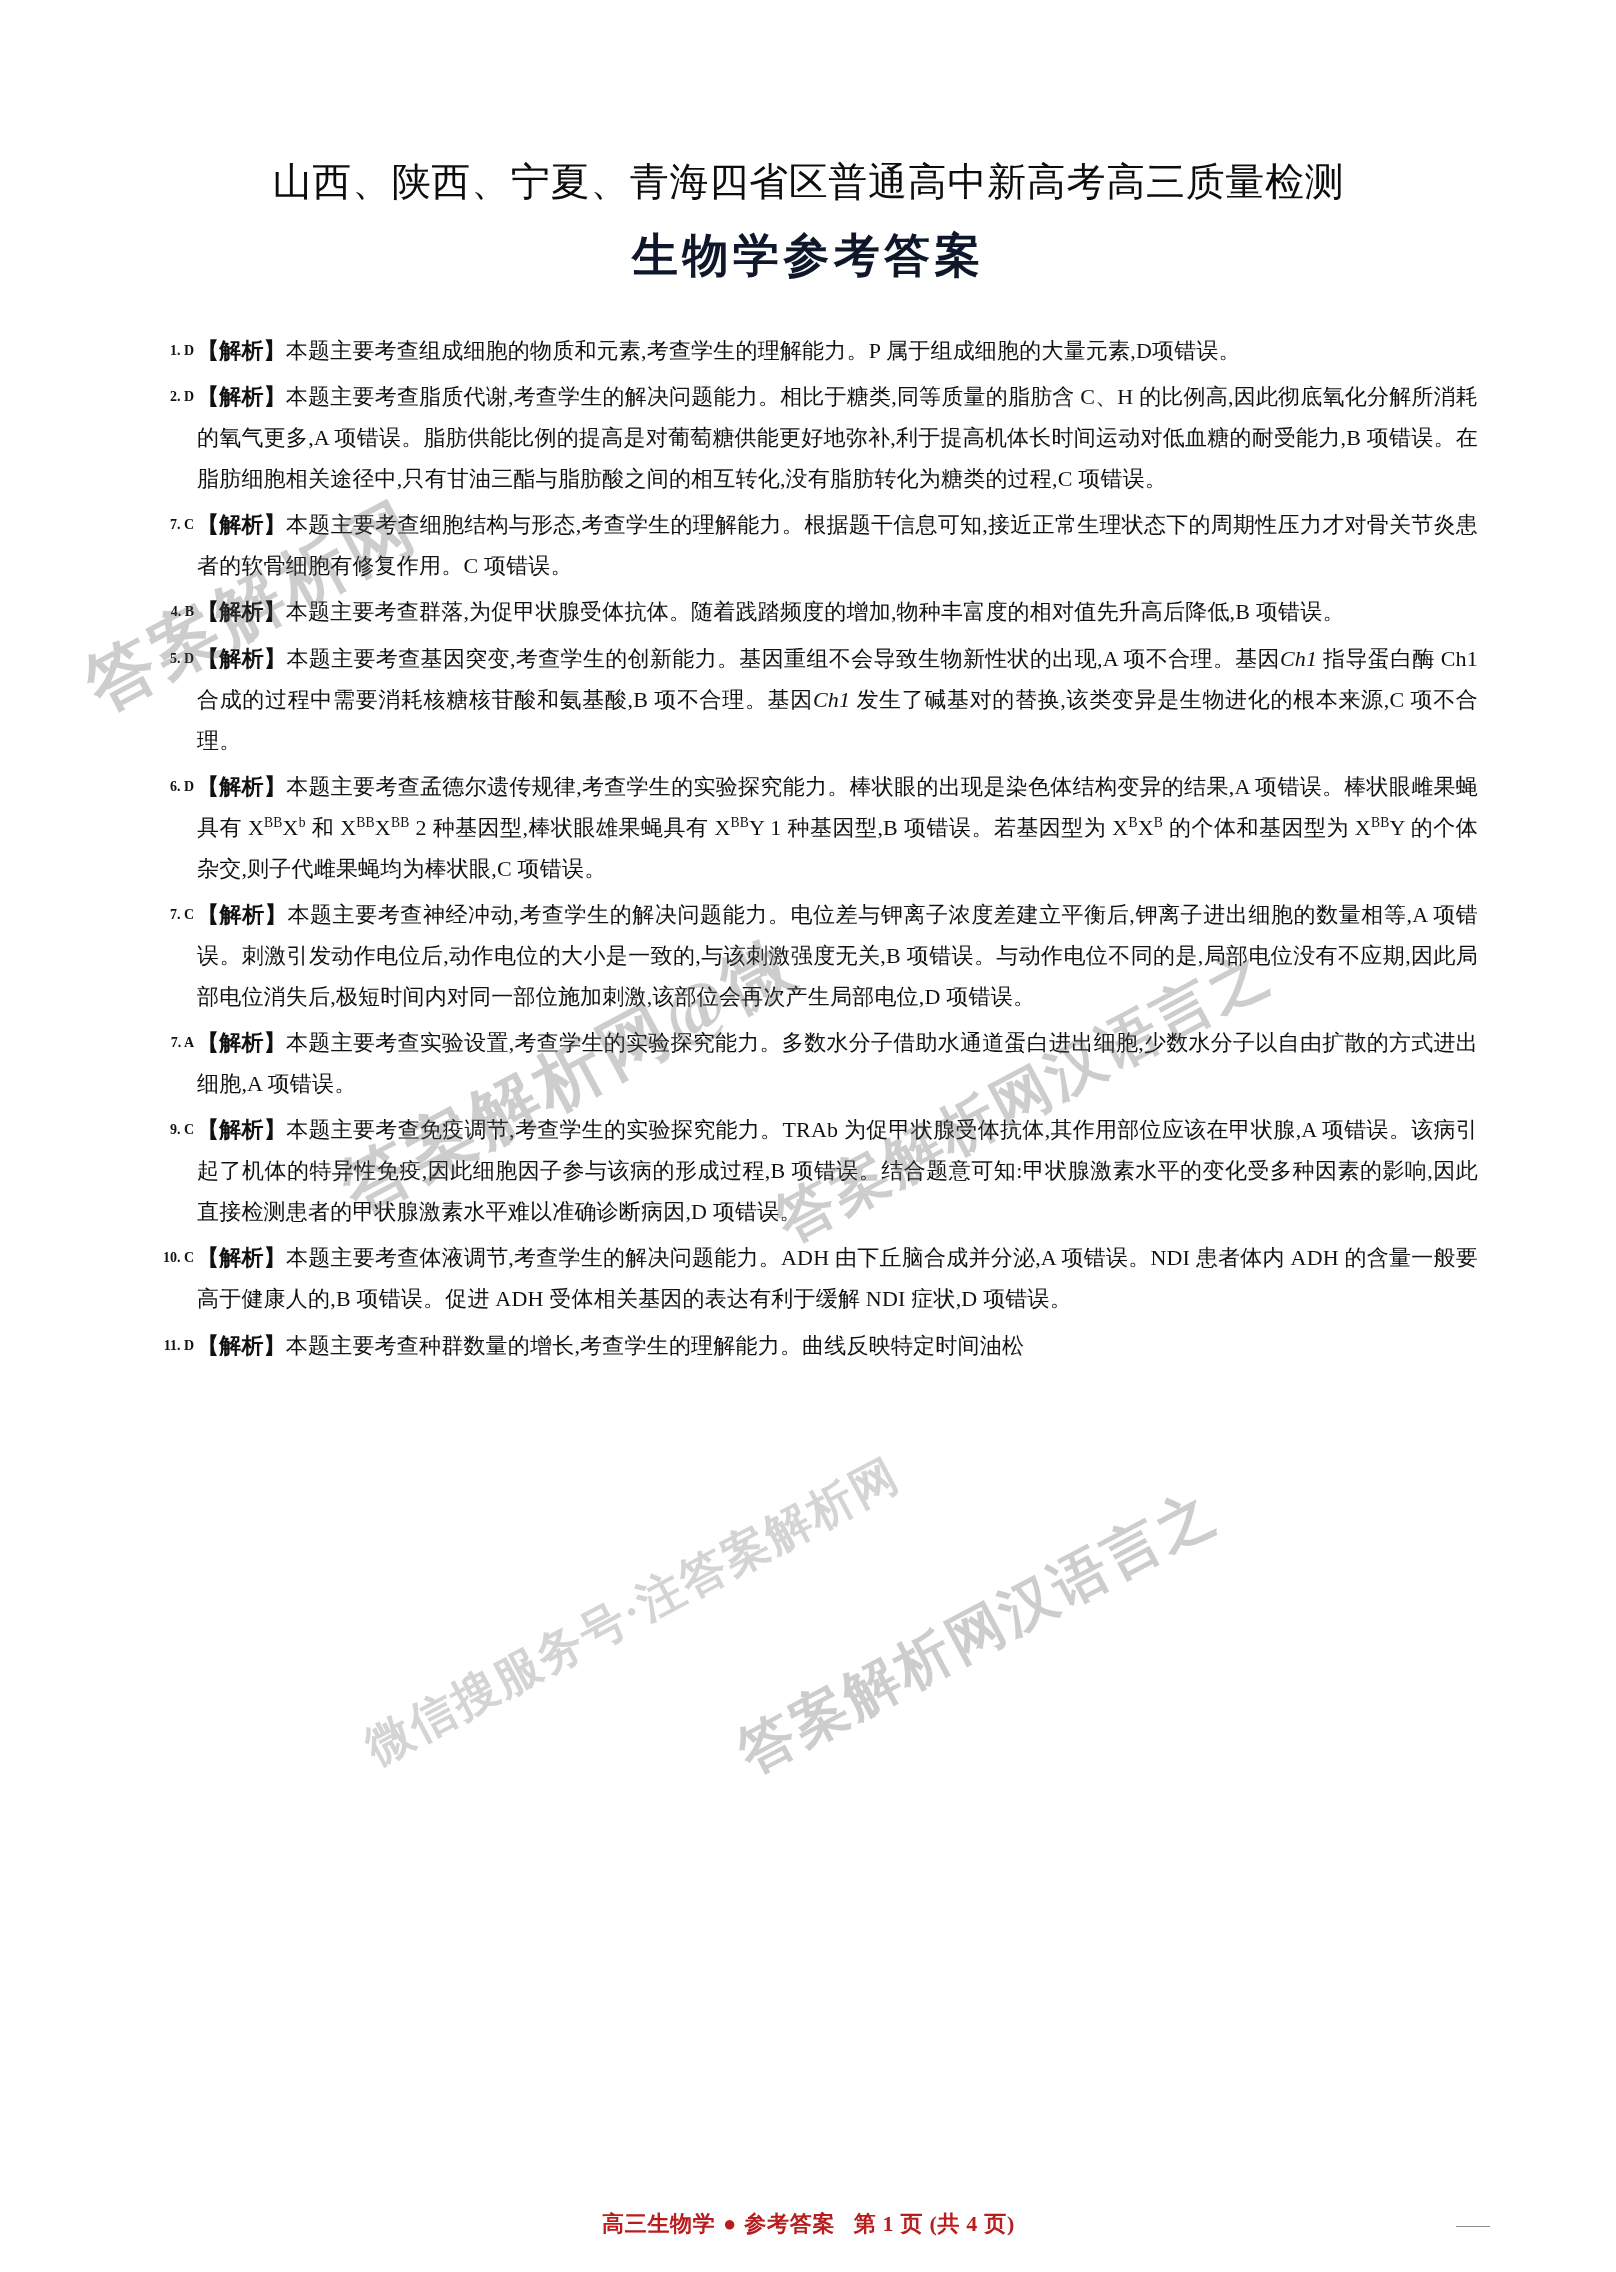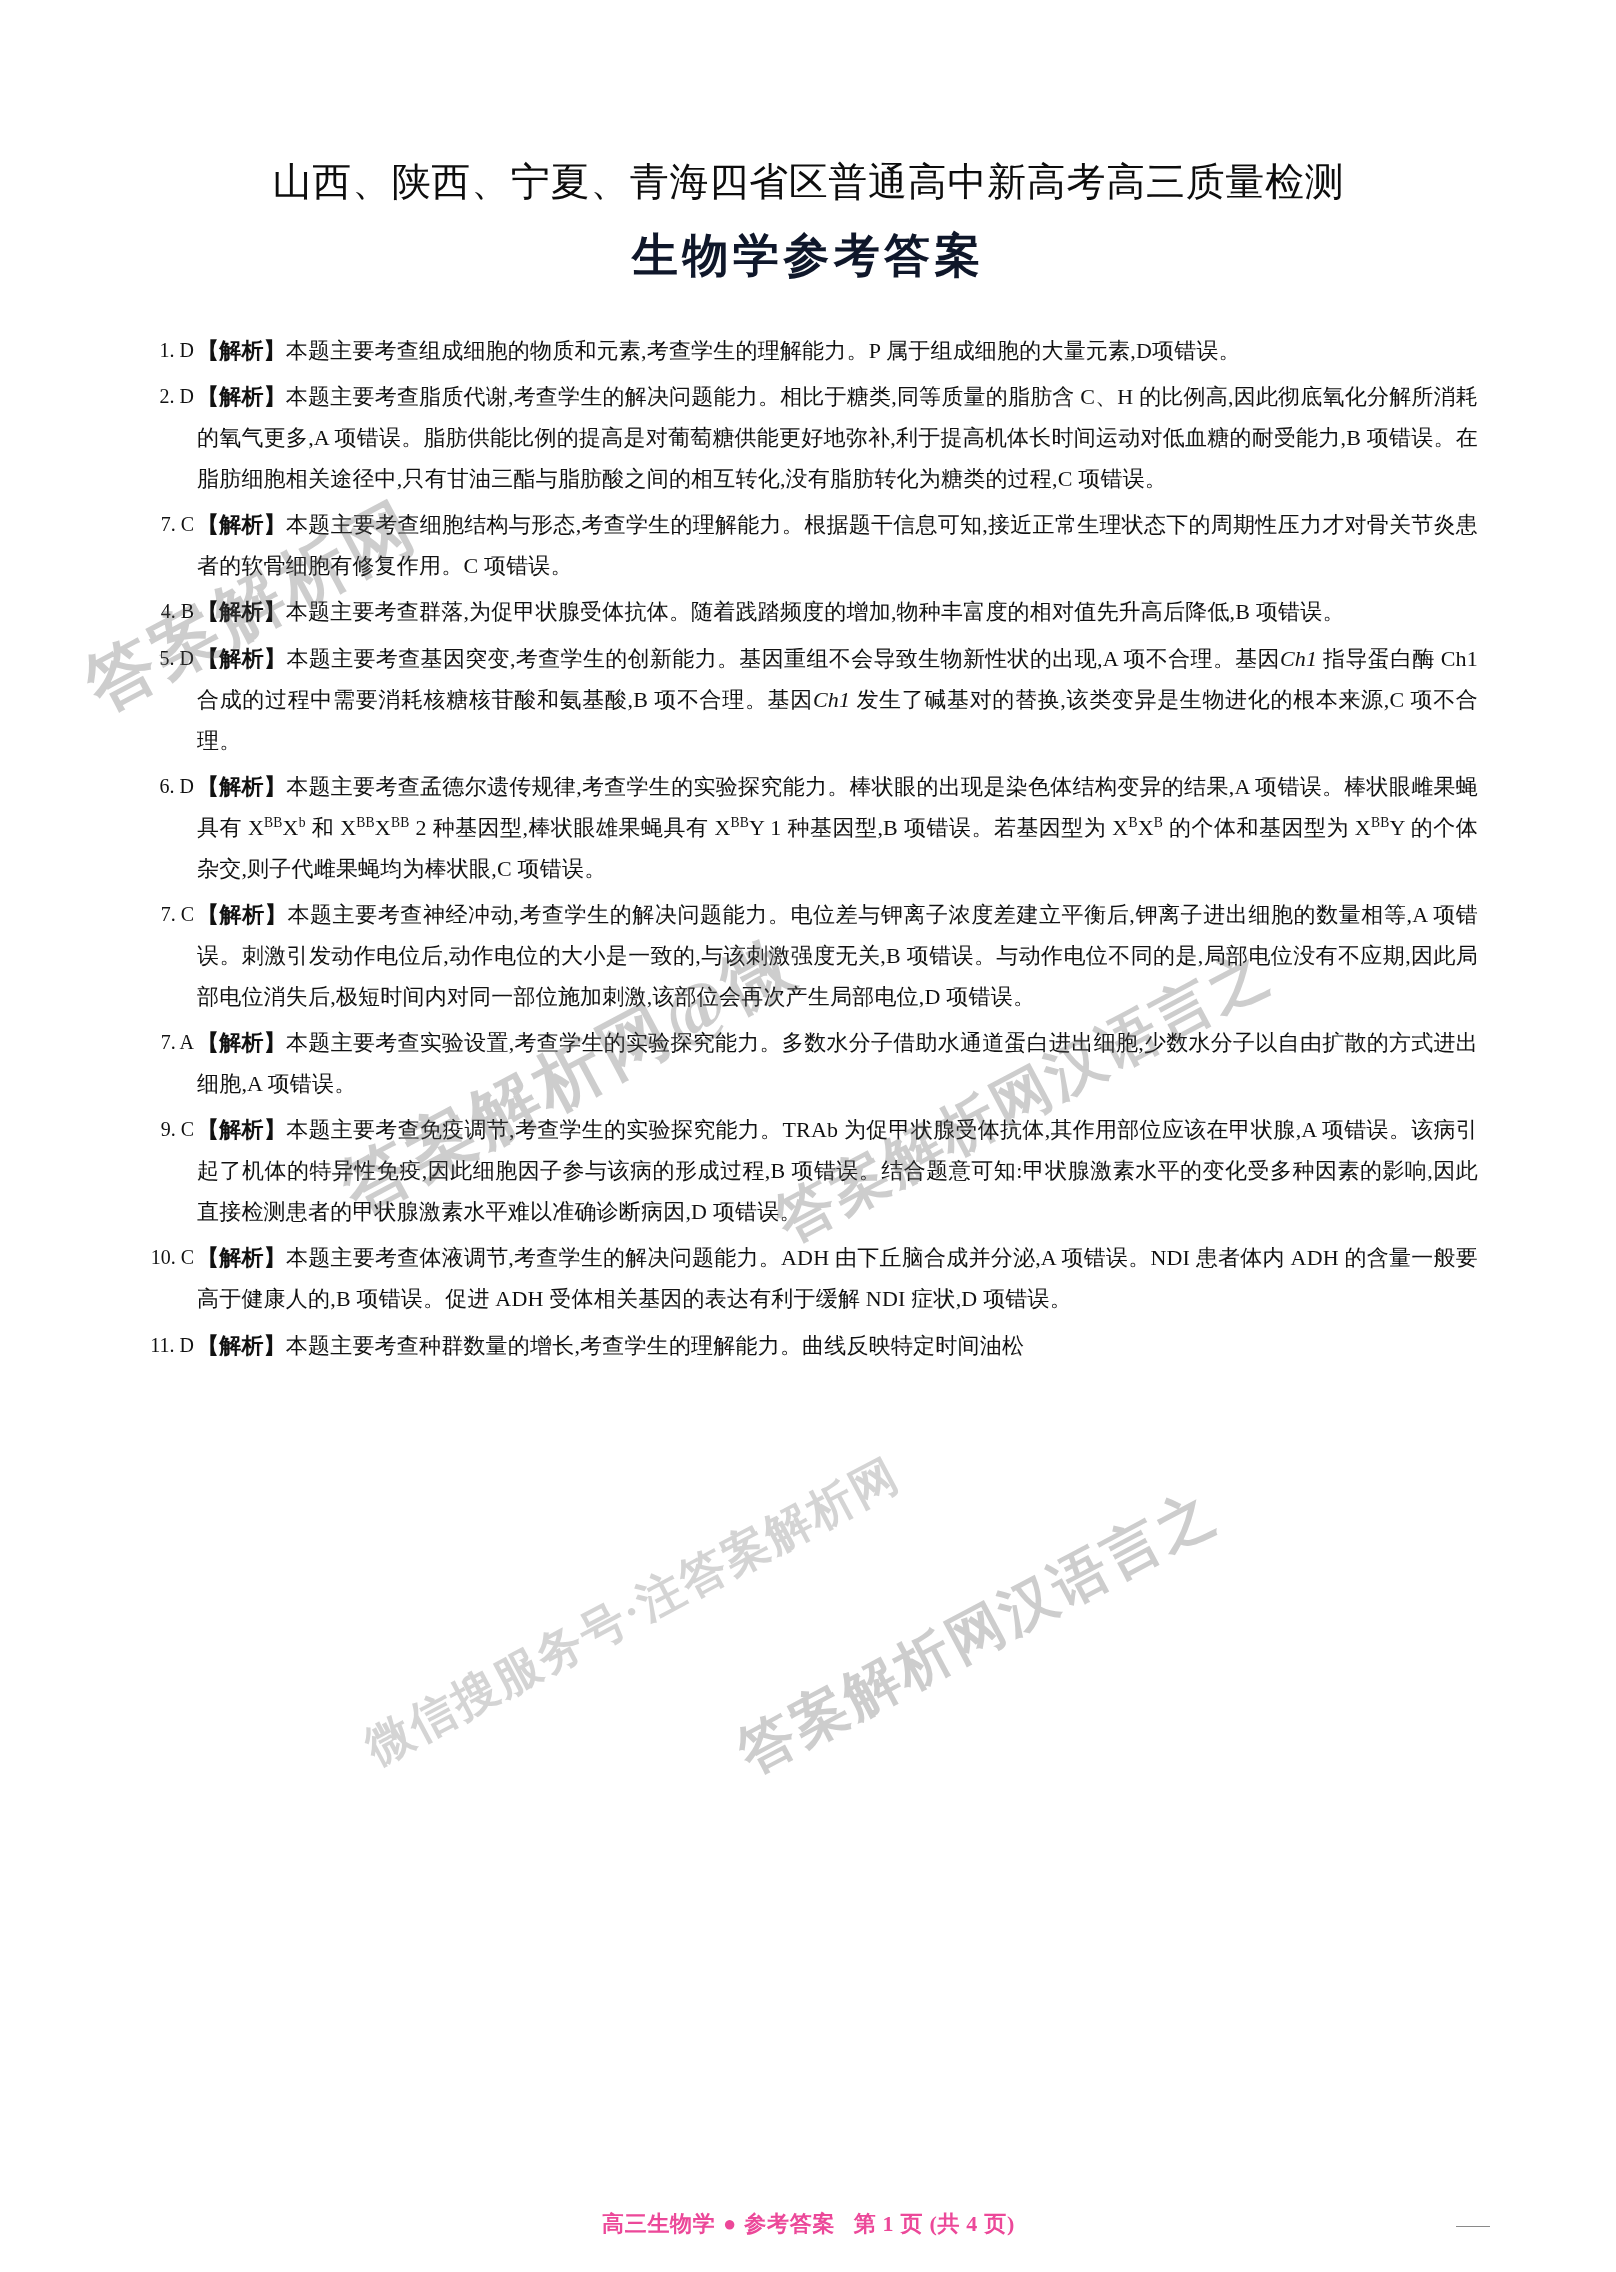--- a/index.html
+++ b/index.html
@@ -50,26 +50,27 @@
   }
   .item {
     display: flex;
     align-items: flex-start;
     margin-bottom: 5.2px;
   }
   .item-num {
     flex: 0 0 auto;
     width: 55px;
     text-align: right;
-    font-size: 20px;
+    font-size: 14px;
     line-height: 41px;
     letter-spacing: 0px;
     font-family: "Liberation Serif", serif;
     padding-right: 3px;
     white-space: nowrap;
+    font-weight: bold;
   }
   .item-body {
     flex: 1 1 auto;
     font-size: 22px;
     line-height: 41px;
     text-align: justify;
     text-justify: inter-ideograph;
     letter-spacing: 0.2px;
   }
   .item-body .tag {
@@ -139,21 +140,21 @@
 
   
   .footer {
     position: absolute;
     left: 0;
     right: 0;
     bottom: 34px;
     text-align: center;
     font-size: 22px;
     font-weight: bold;
-    color: #ec4899;
+    color: #b91c1c;
     letter-spacing: 0.7px;
   }
   .footer .sep {
     margin: 0 7.4px;
   }
   .footer-rule {
     position: absolute;
     right: 127px;
     bottom: 46px;
     width: 34px;

